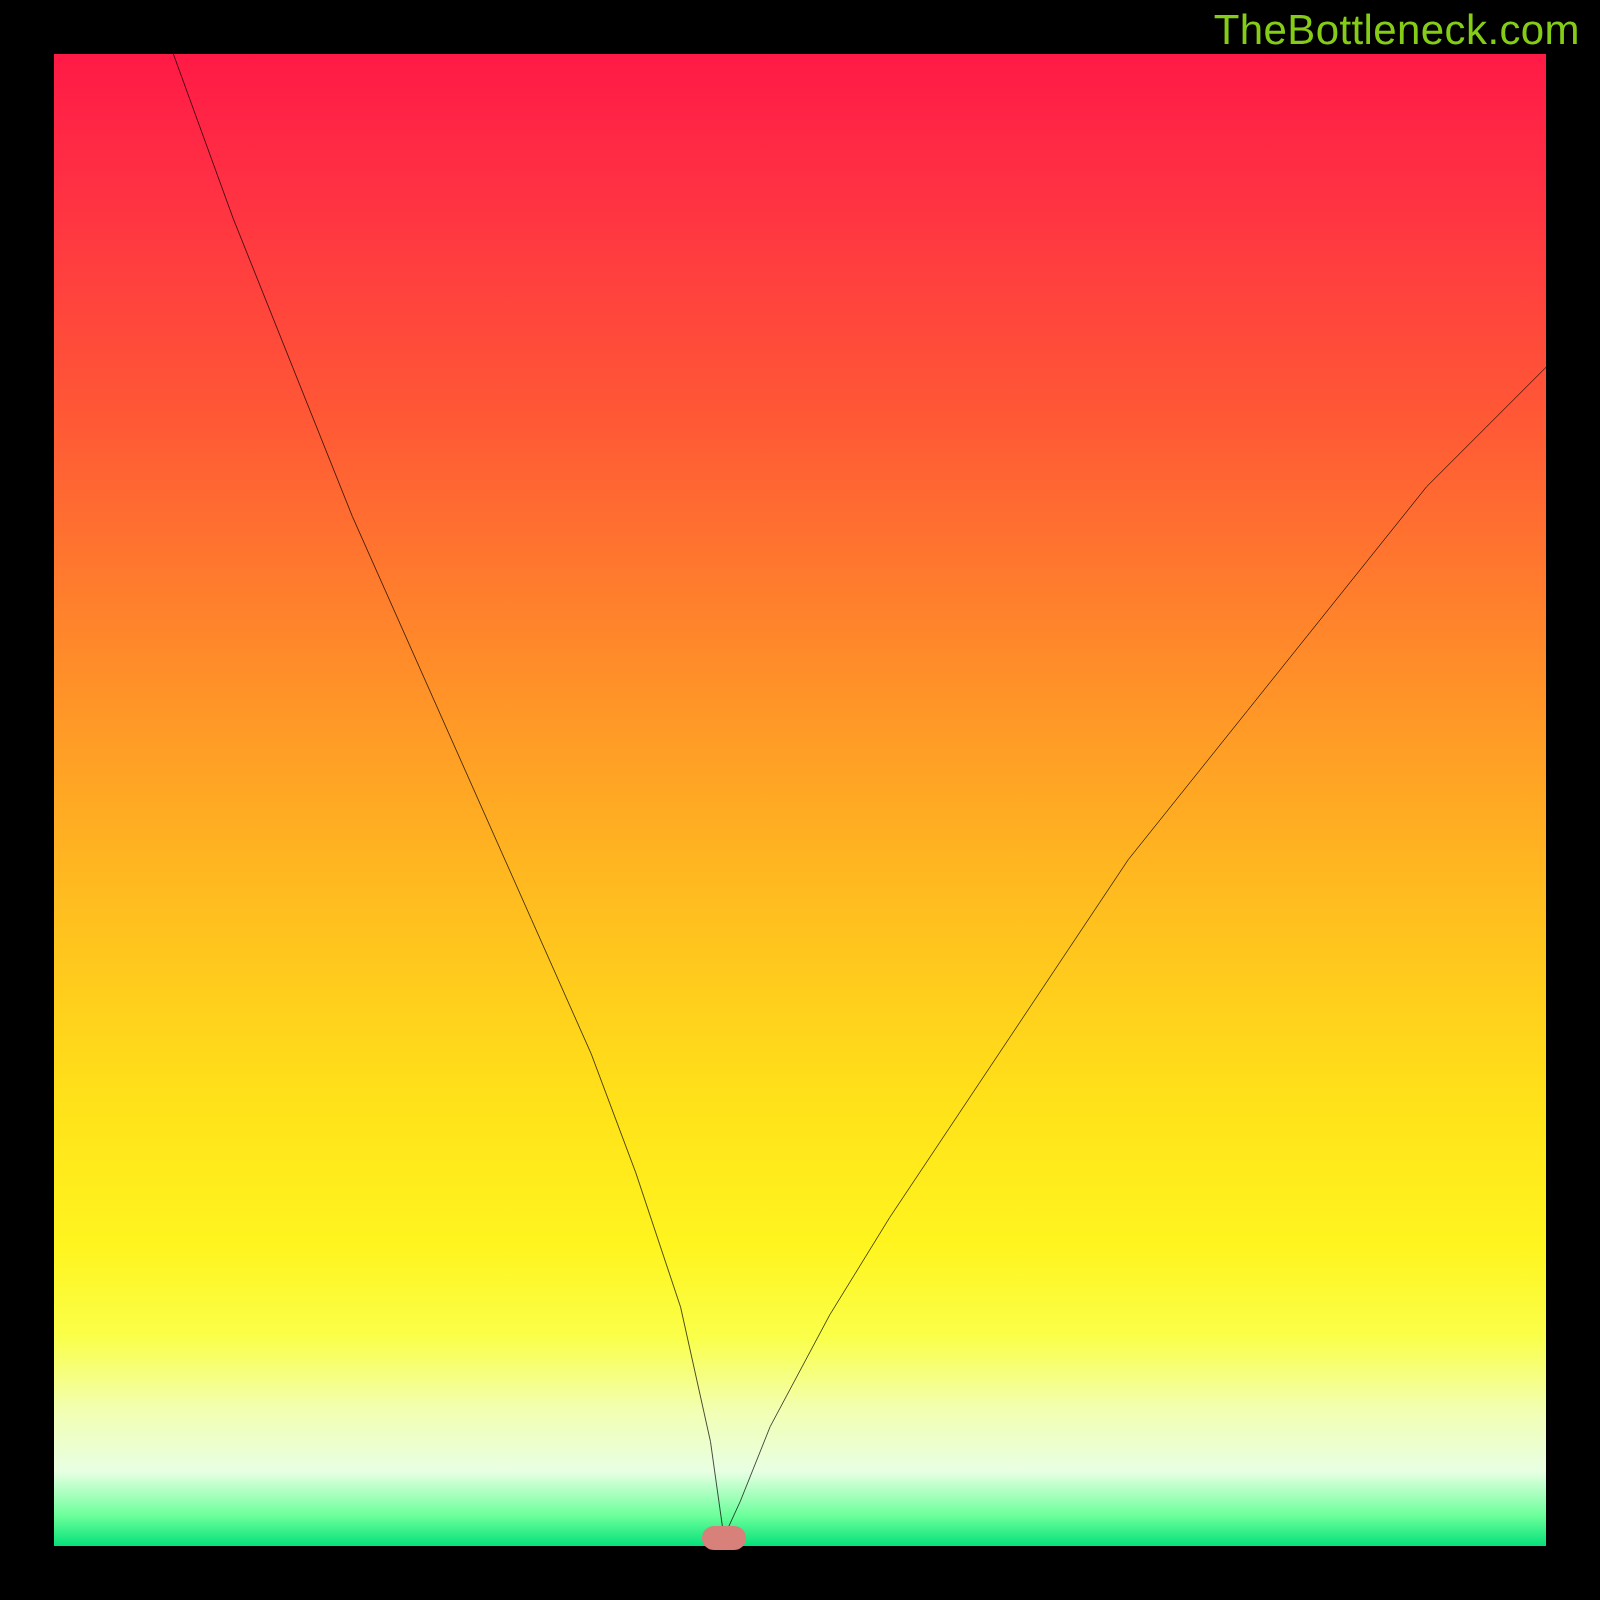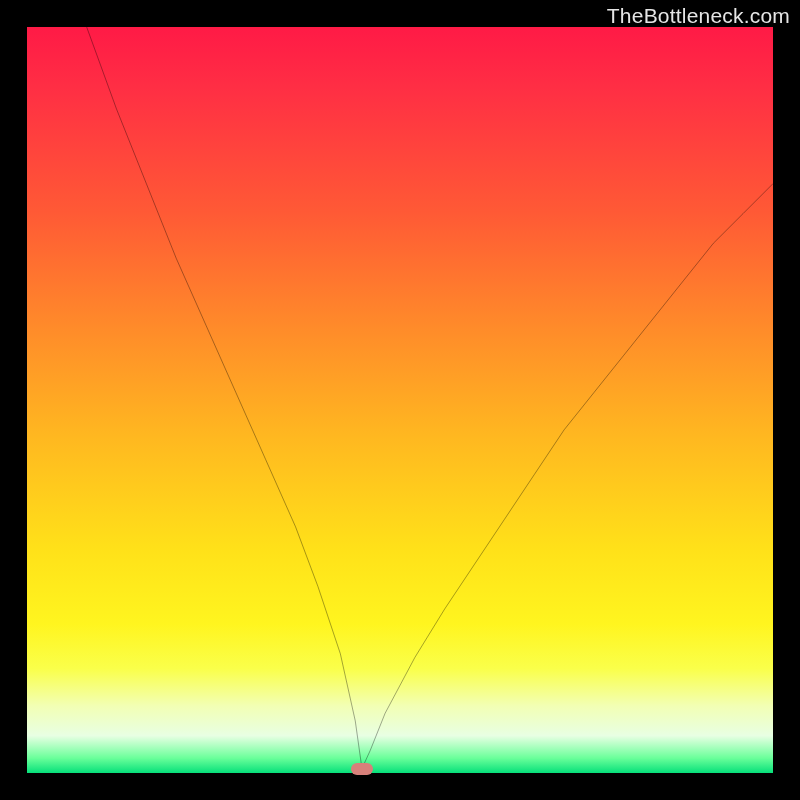--- a/index.html
+++ b/index.html
@@ -50,21 +50,21 @@
     width: 22px;
     height: 12px;
     border-radius: 6px;
     background: #d8807a;
     transform: translate(-50%, -50%);
   }
   .watermark {
     position: absolute;
     top: 4px;
     right: 10px;
-    color: #e5e5e5;
+    color: #84cc16;
     font-size: 21px;
     font-weight: 500;
     letter-spacing: 0.2px;
     margin-left: 12px;
   }
 </style>
 </head>
 <body>
 
 <div class="frame">

